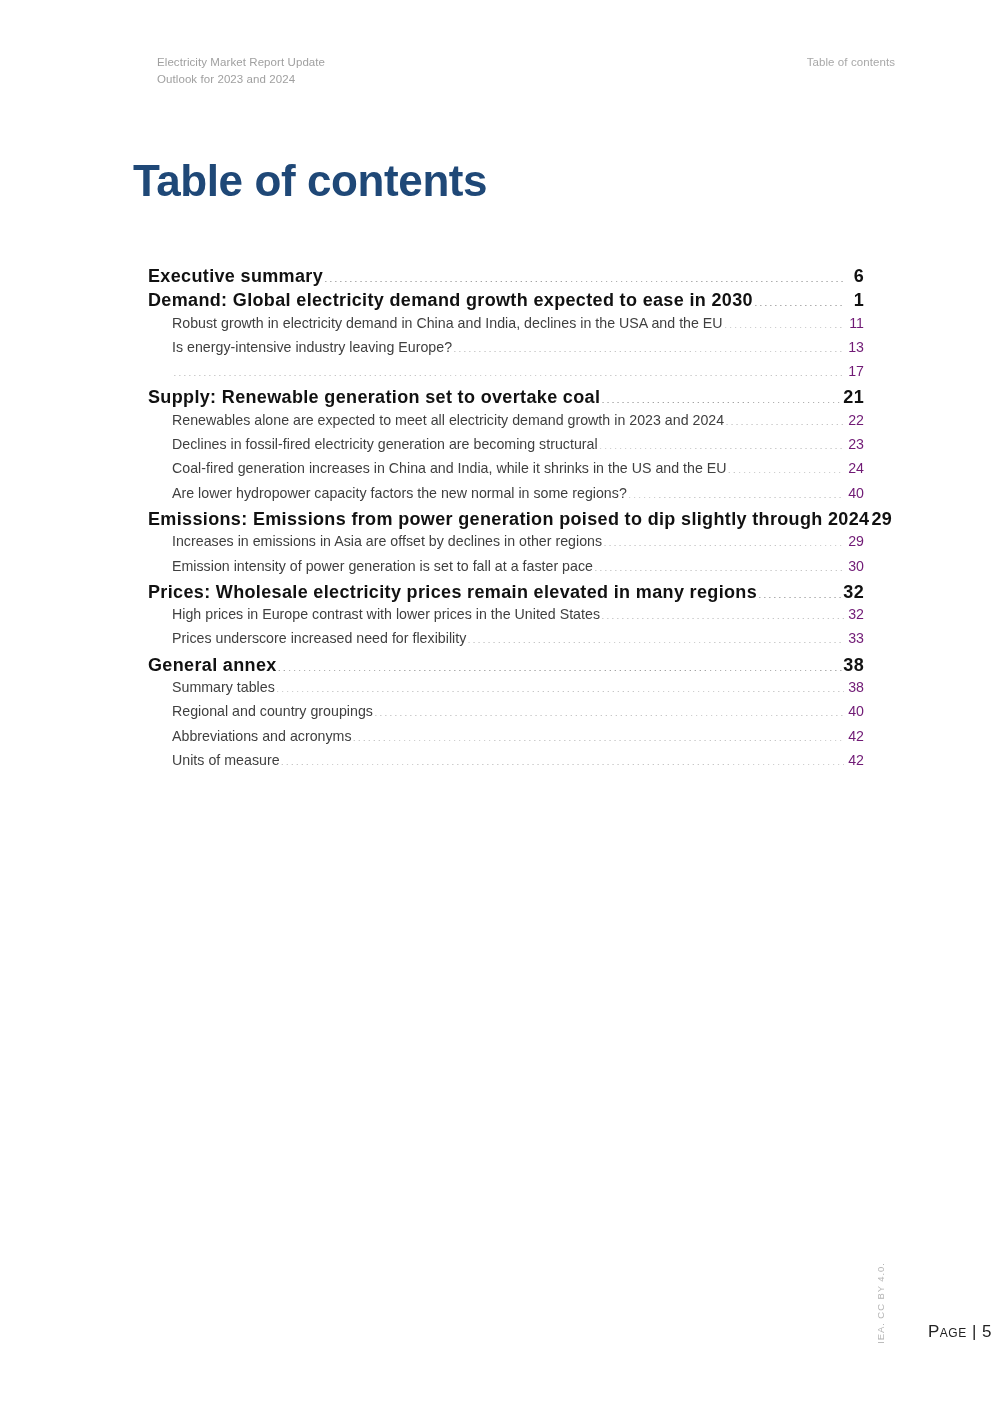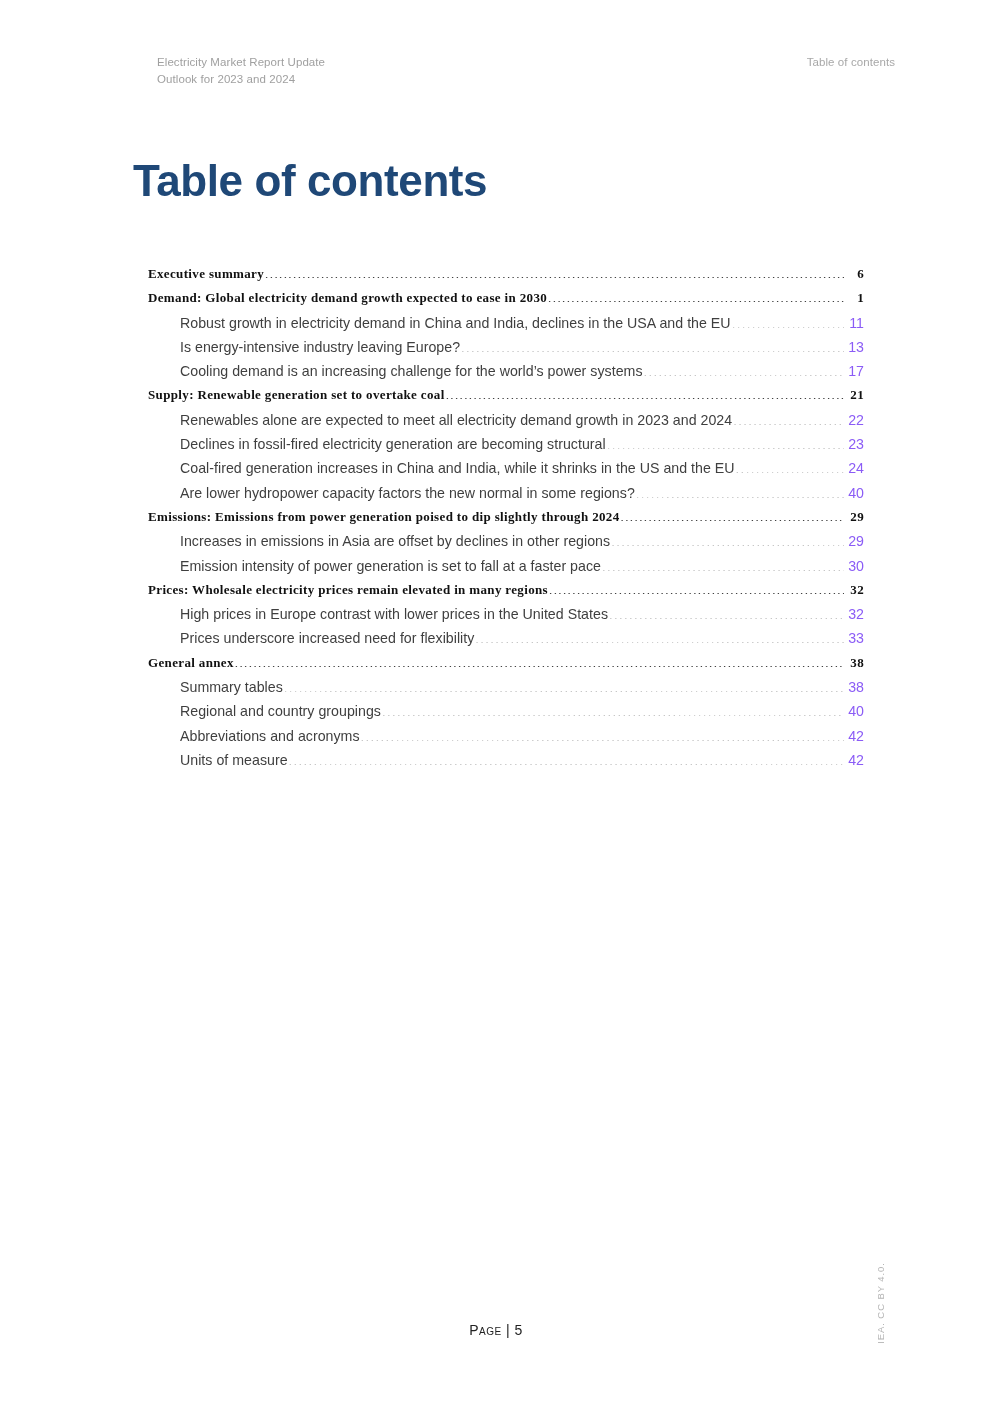--- a/index.html
+++ b/index.html
@@ -88,48 +88,47 @@
     letter-spacing: 1.4px;
   }
   .toc-page {
     flex: 0 0 auto;
     text-align: right;
     min-width: 19px;
   }
 
   
   .lvl1 {
-    font-size: 13px;
+    font-size: 18px;
     font-weight: bold;
     color: #111111;
     letter-spacing: 0.35px;
-    font-family: Liberation Serif, serif;
   }
   .lvl1 .toc-leader::before { color: #3a3a3a; font-size: 13px; font-weight: normal; }
   .lvl1 .toc-page { color: #111111; }
 
   
   .lvl2 {
     font-size: 14.2px;
     font-weight: normal;
     color: #3f3f3f;
     letter-spacing: 0.02px;
-    margin-left: 32px;
+    margin-left: 24px;
   }
   .lvl2 .toc-leader::before { color: #8c8c8c; font-size: 13px; }
-  .lvl2 .toc-page { color: #8b5cf6; }
+  .lvl2 .toc-page { color: #701a75; }
 
   
   .footer-page {
     position: absolute;
     left: 0;
     top: 1322px;
     width: 992px;
-    text-align: center;
-    font-size: 14px;
+    text-align: right;
+    font-size: 17px;
     color: #222222;
     letter-spacing: 0.5px;
     font-variant: small-caps;
   }
 
   
   .rights {
     position: absolute;
     left: 868px;
     top: 1251px;
@@ -176,21 +175,20 @@
         <span class="toc-label">Robust growth in electricity demand in China and India, declines in the USA and the EU</span>
         <span class="toc-leader"></span>
         <span class="toc-page">11</span>
       </div>
       <div class="toc-row lvl2">
         <span class="toc-label">Is energy-intensive industry leaving Europe?</span>
         <span class="toc-leader"></span>
         <span class="toc-page">13</span>
       </div>
       <div class="toc-row lvl2">
-        <span class="toc-label">Cooling demand is an increasing challenge for the world’s power systems</span>
         <span class="toc-leader"></span>
         <span class="toc-page">17</span>
       </div>
       <div class="toc-row lvl1">
         <span class="toc-label">Supply:  Renewable generation set to overtake coal</span>
         <span class="toc-leader"></span>
         <span class="toc-page">21</span>
       </div>
       <div class="toc-row lvl2">
         <span class="toc-label">Renewables alone are expected to meet all electricity demand growth in 2023 and 2024</span>

